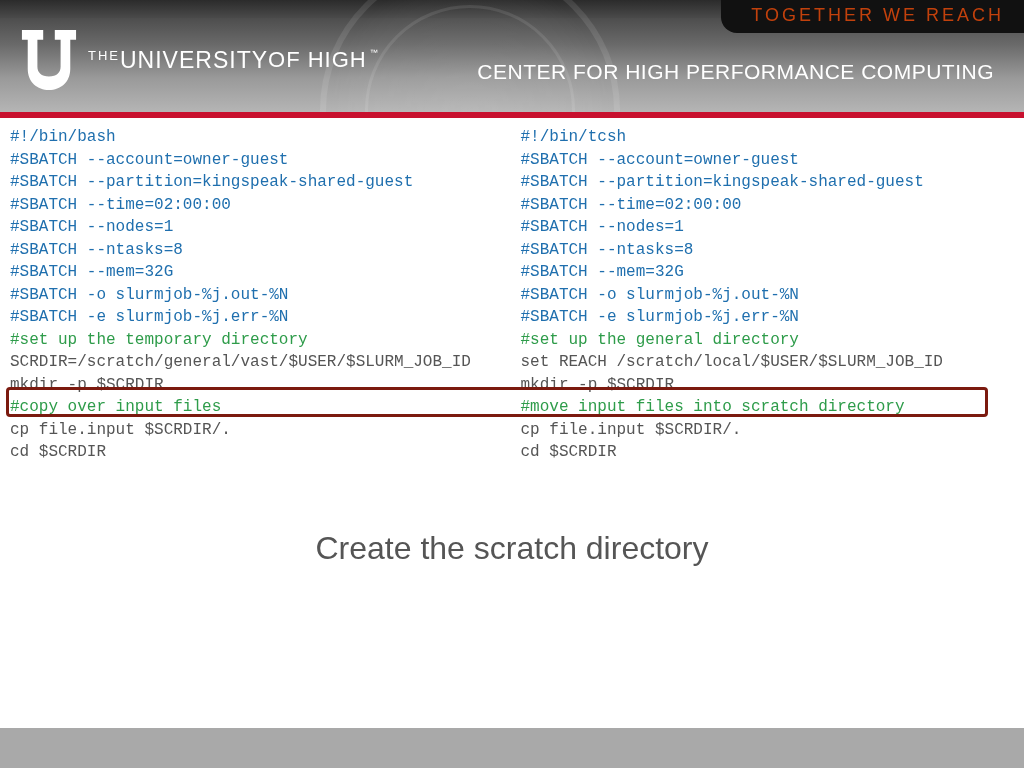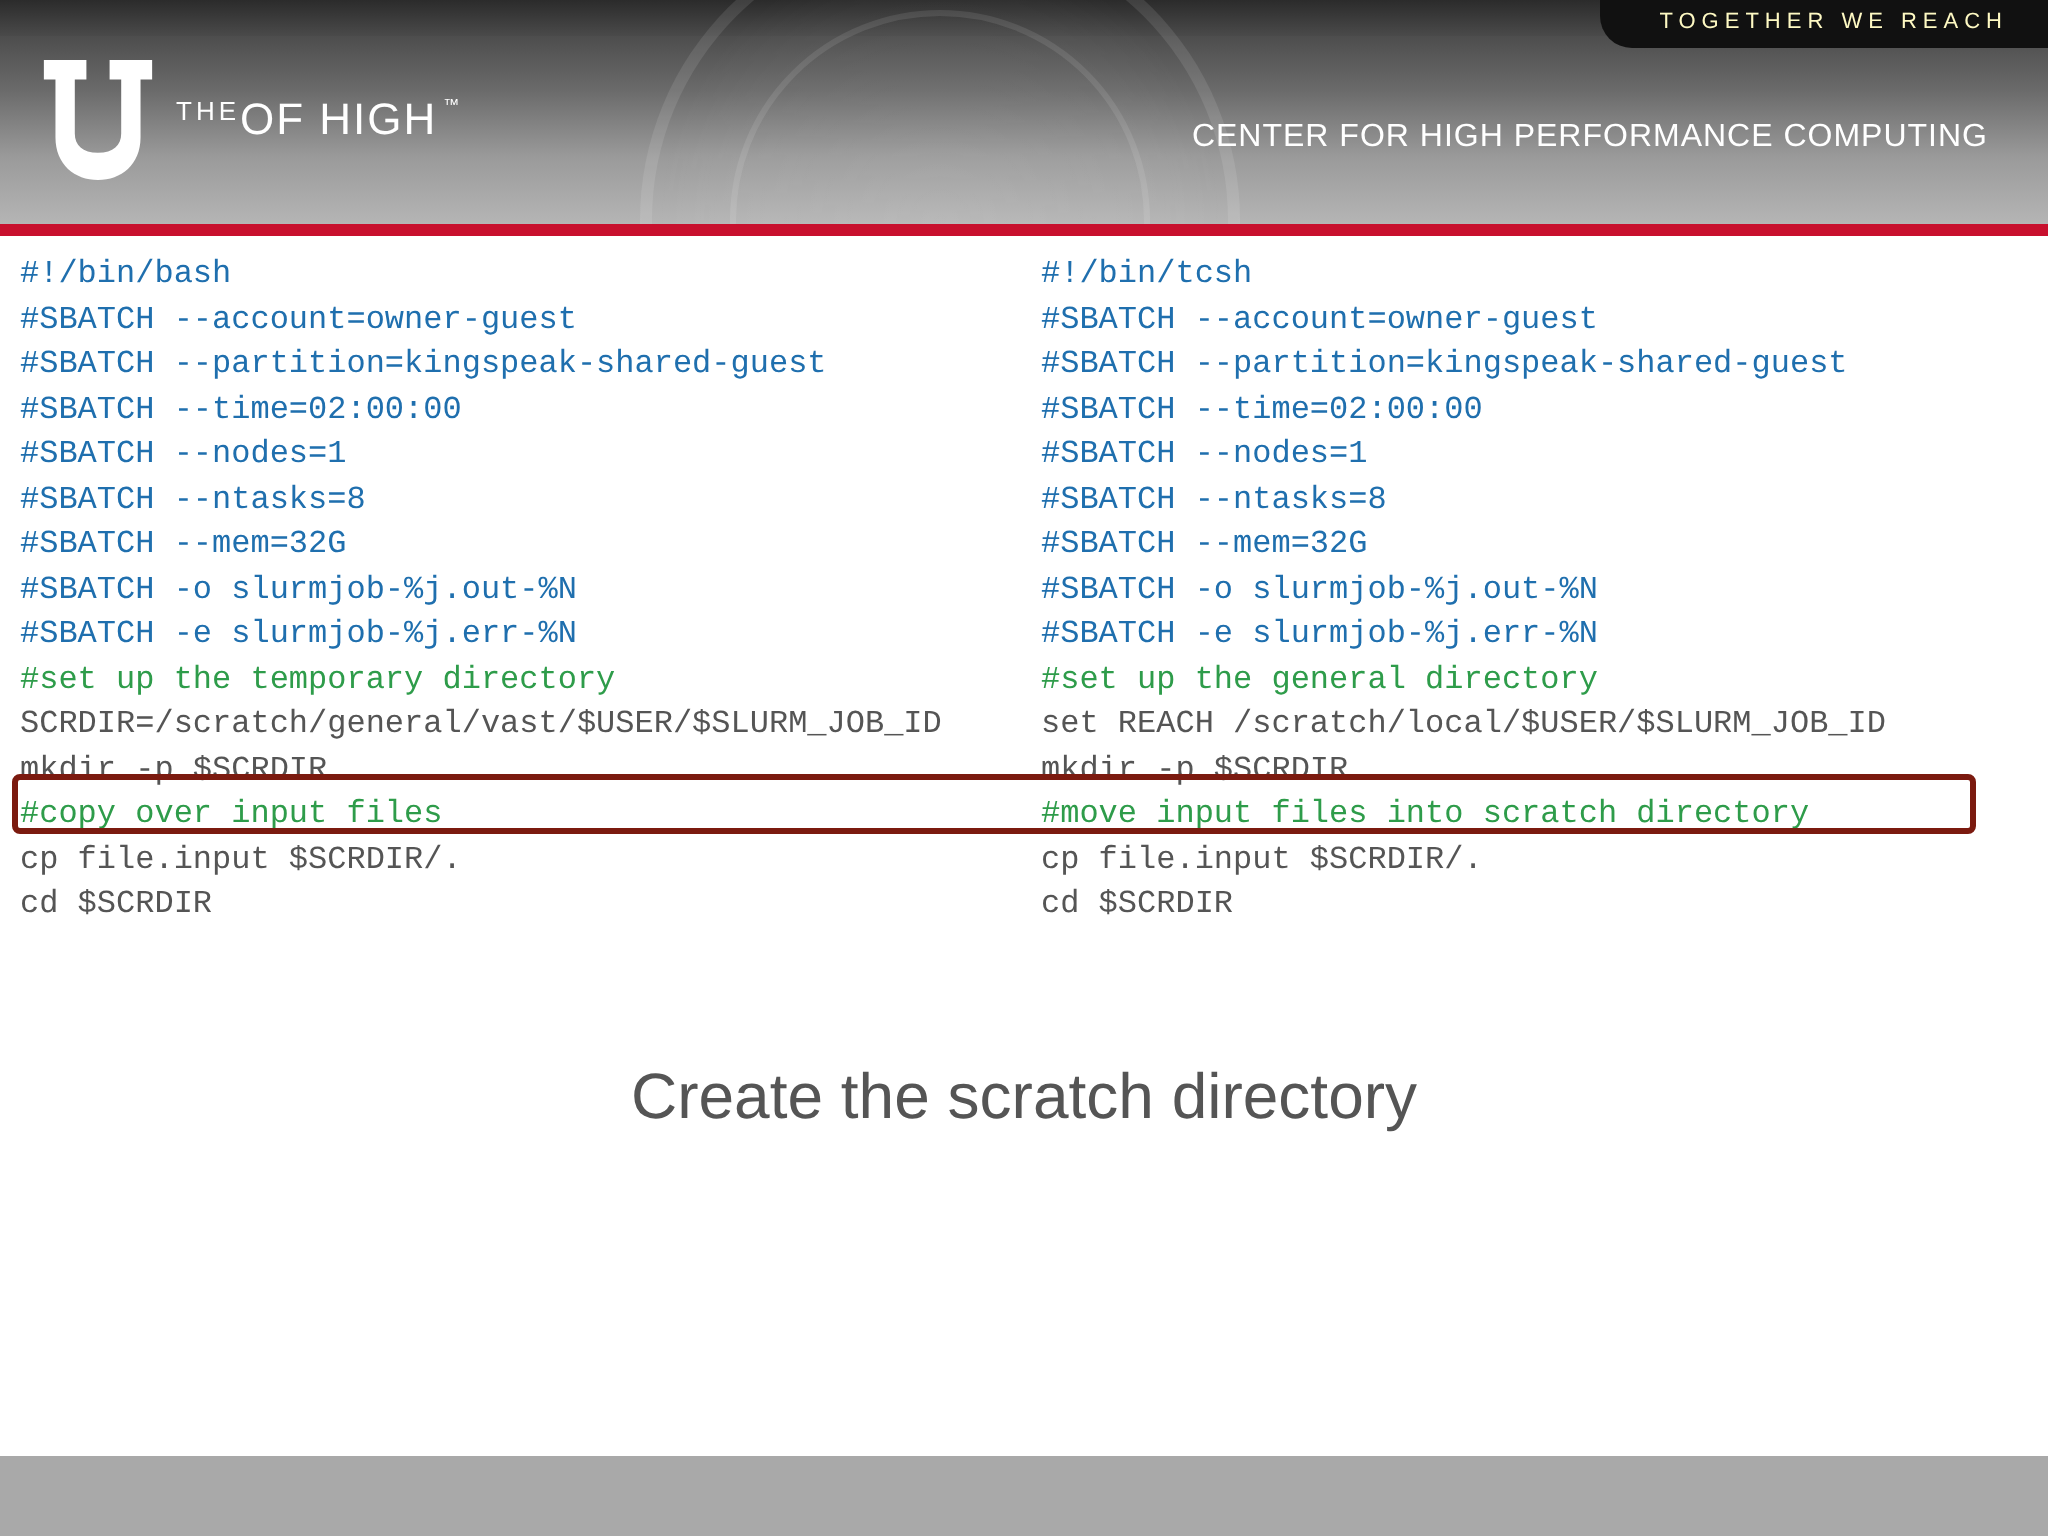--- a/index.html
+++ b/index.html
@@ -22,22 +22,22 @@
     position: absolute;
     top: 0; left: 0; right: 0;
     height: 18px;
     background: linear-gradient(180deg, #2b2b2b, #4a4a4a);
   }
   .tagline-tab {
     position: absolute;
     top: 0;
     right: 0;
     background: #111;
-    color: #fef9c3;
-    font-size: 11px;
+    color: #c2410c;
+    font-size: 18px;
     letter-spacing: 3px;
     padding: 5px 20px 7px 30px;
     border-bottom-left-radius: 16px;
     font-weight: 500;
   }
   .seal {
     position: absolute;
     top: -40px;
     left: 320px;
     width: 300px;
@@ -71,21 +71,21 @@
   .univ-text { display:flex; flex-direction:row; line-height:1; }
   .univ-the { font-size: 13px; letter-spacing: 2px; font-weight: 400; margin-bottom:2px; }
   .univ-name { font-size: 23px; letter-spacing: 1px; font-weight: 300; }
   .univ-of { font-size: 22px; letter-spacing: 1px; font-weight: 300; }
   .univ-of .tm { font-size: 8px; vertical-align: top; margin-left:3px; }
   .center-title {
     position: absolute;
     right: 30px;
     top: 60px;
     color: #fff;
-    font-size: 16px;
+    font-size: 21px;
     font-weight: 300;
     letter-spacing: 0.5px;
   }
   .red-bar {
     width: 100%;
     height: 6px;
     background: #c8102e;
   }
   .content {
     padding: 8px 10px 0 10px;
@@ -142,20 +142,21 @@
   </div>
   <div class="tagline-tab">TOGETHER WE REACH</div>
   <div class="logo-wrap">
     <div class="u-logo">
       <svg viewBox="0 0 60 66">
         <path d="M2 2 H24 V12 H18 V40 C18 46 22 50 30 50 C38 50 42 46 42 40 V12 H36 V2 H58 V12 H52 V42 C52 56 42 64 30 64 C18 64 8 56 8 42 V12 H2 Z" fill="#fff"></path>
       </svg>
     </div>
     <div class="univ-text">
       <span class="univ-the">THE</span>
+      <span class="univ-name">UNIVERSITY</span>
       <span class="univ-of"><span>OF HIGH</span><span class="tm">™</span></span>
     </div>
   </div>
   <div class="center-title">CENTER FOR HIGH PERFORMANCE COMPUTING</div>
 </div>
 <div class="red-bar"></div>
 
 <div class="content">
   <div class="col"><span class="c-blue">#!/bin/bash</span>
 <span class="c-blue">#SBATCH --account=owner-guest</span>

